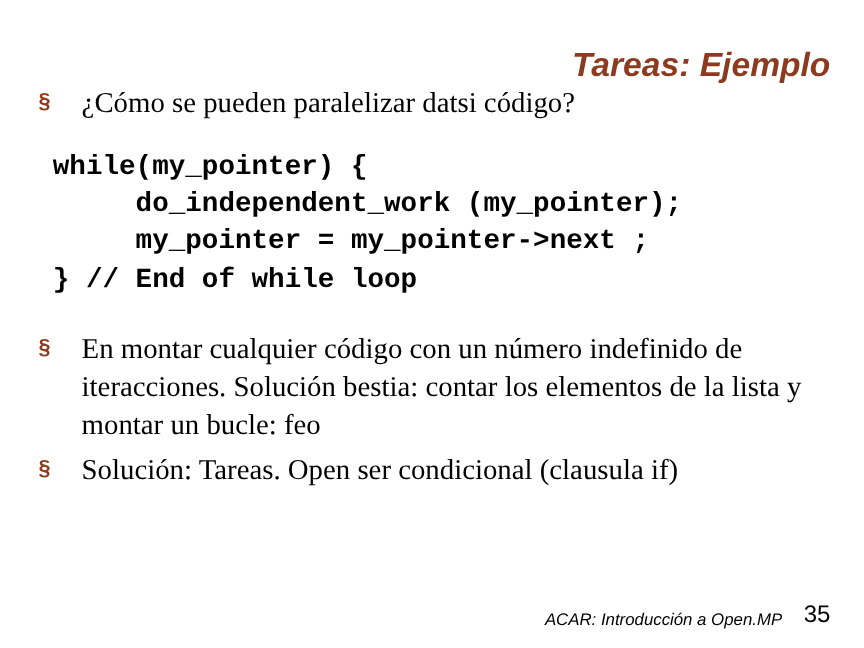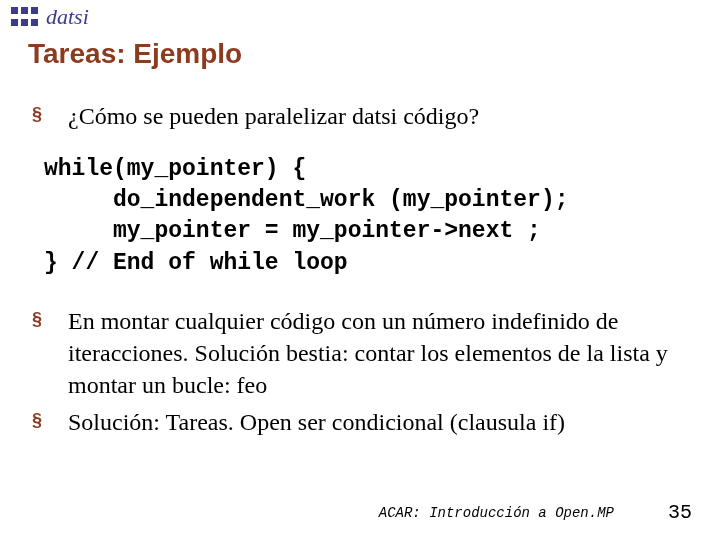--- a/index.html
+++ b/index.html
@@ -39,27 +39,27 @@
     box-sizing: border-box;
   }
   .logo-text {
     font-family: "Brush Script MT", cursive;
     font-style: italic;
     font-size: 22px;
     color: #3b3b8f;
     line-height: 1;
   }
   .title {
-    text-align: left;
+    text-align: right;
     font-family: Arial, Helvetica, sans-serif;
     font-weight: bold;
     font-size: 28px;
     color: #8c3b1f;
     margin-top: 28px;
-    margin-bottom: 30px;
+    font-style: italic;
   }
   .content {
     padding-left: 4px;
     padding-right: 4px;
   }
   .bullet {
     display: flex;
     align-items: flex-start;
     margin-bottom: 22px;
   }
@@ -85,50 +85,39 @@
     font-size: 23px;
     line-height: 1.35;
     white-space: pre;
     margin: 8px 0 26px 12px;
   }
   .footer {
     position: absolute;
     bottom: 16px;
     right: 28px;
     display: flex;
-    align-items: center;
-    gap: 54px;
-    font-family: Liberation Mono, monospace;
+    align-items: flex-end;
+    gap: 18px;
+    font-family: Liberation Sans, sans-serif;
   }
   .footer-text {
     font-style: italic;
     font-size: 14px;
     color: #000;
   }
   .footer-num {
     font-size: 20px;
     color: #000;
   }
 </style>
 </head>
 <body>
 
 <div class="slide">
 
-  <div class="logo">
-    <div class="logo-icon">
-      <span></span>
-        <span></span>
-        <span></span>
-      <span></span>
-        <span></span>
-        <span></span>
-    </div>
-    <div class="logo-text">datsi</div>
-  </div>
 
   <h1 class="title">Tareas: Ejemplo</h1>
 
   <div class="content">
 
     <div class="bullet">
       <div class="bullet-mark">§</div>
       <div class="bullet-text">¿Cómo se pueden paralelizar datsi código?</div>
     </div>
 

